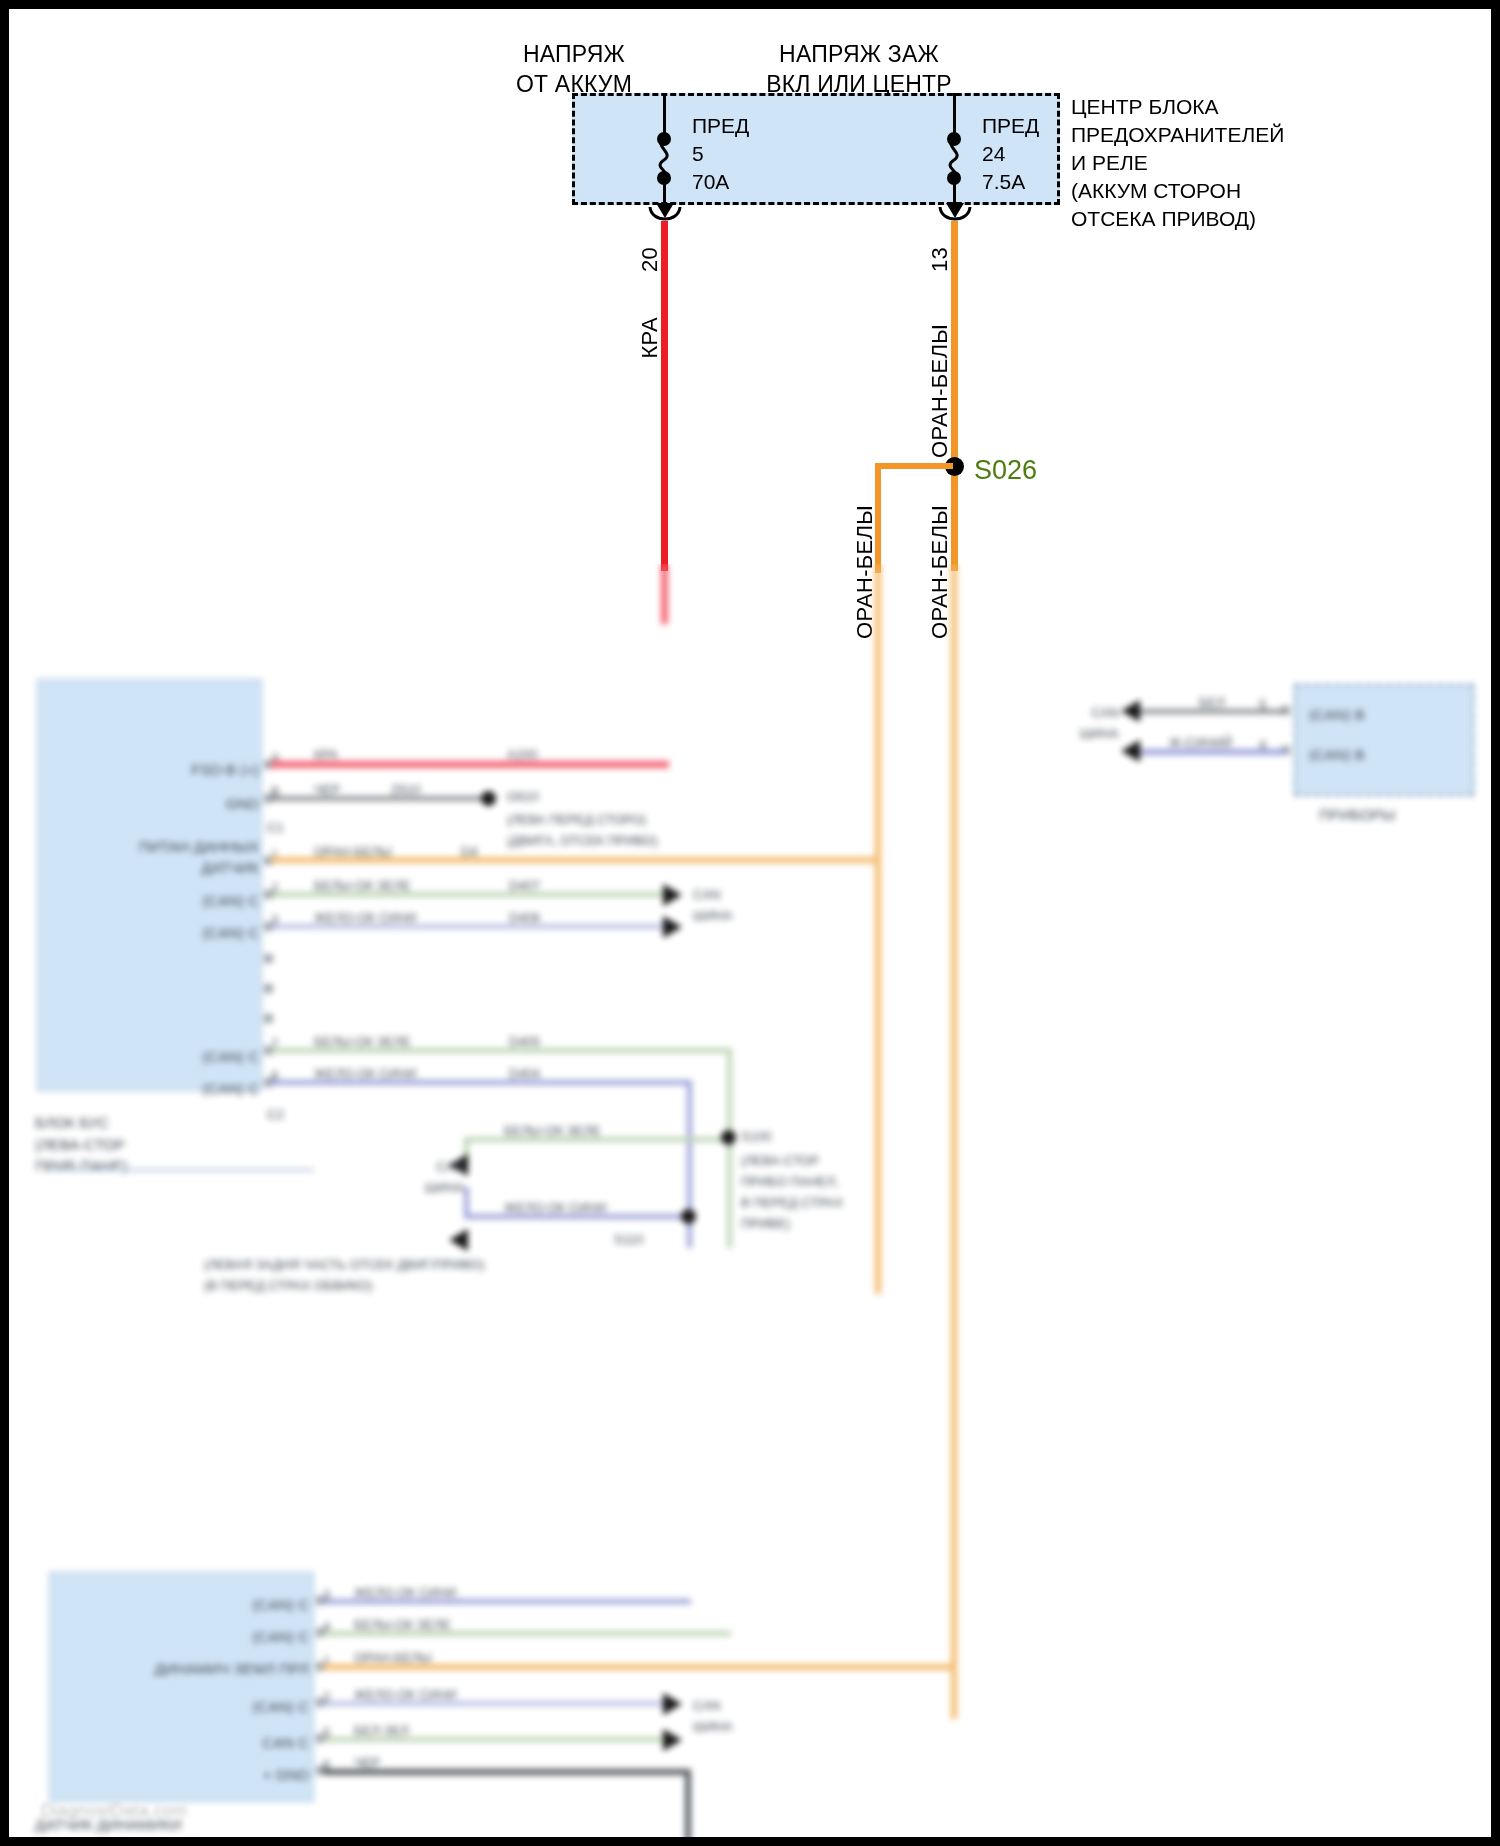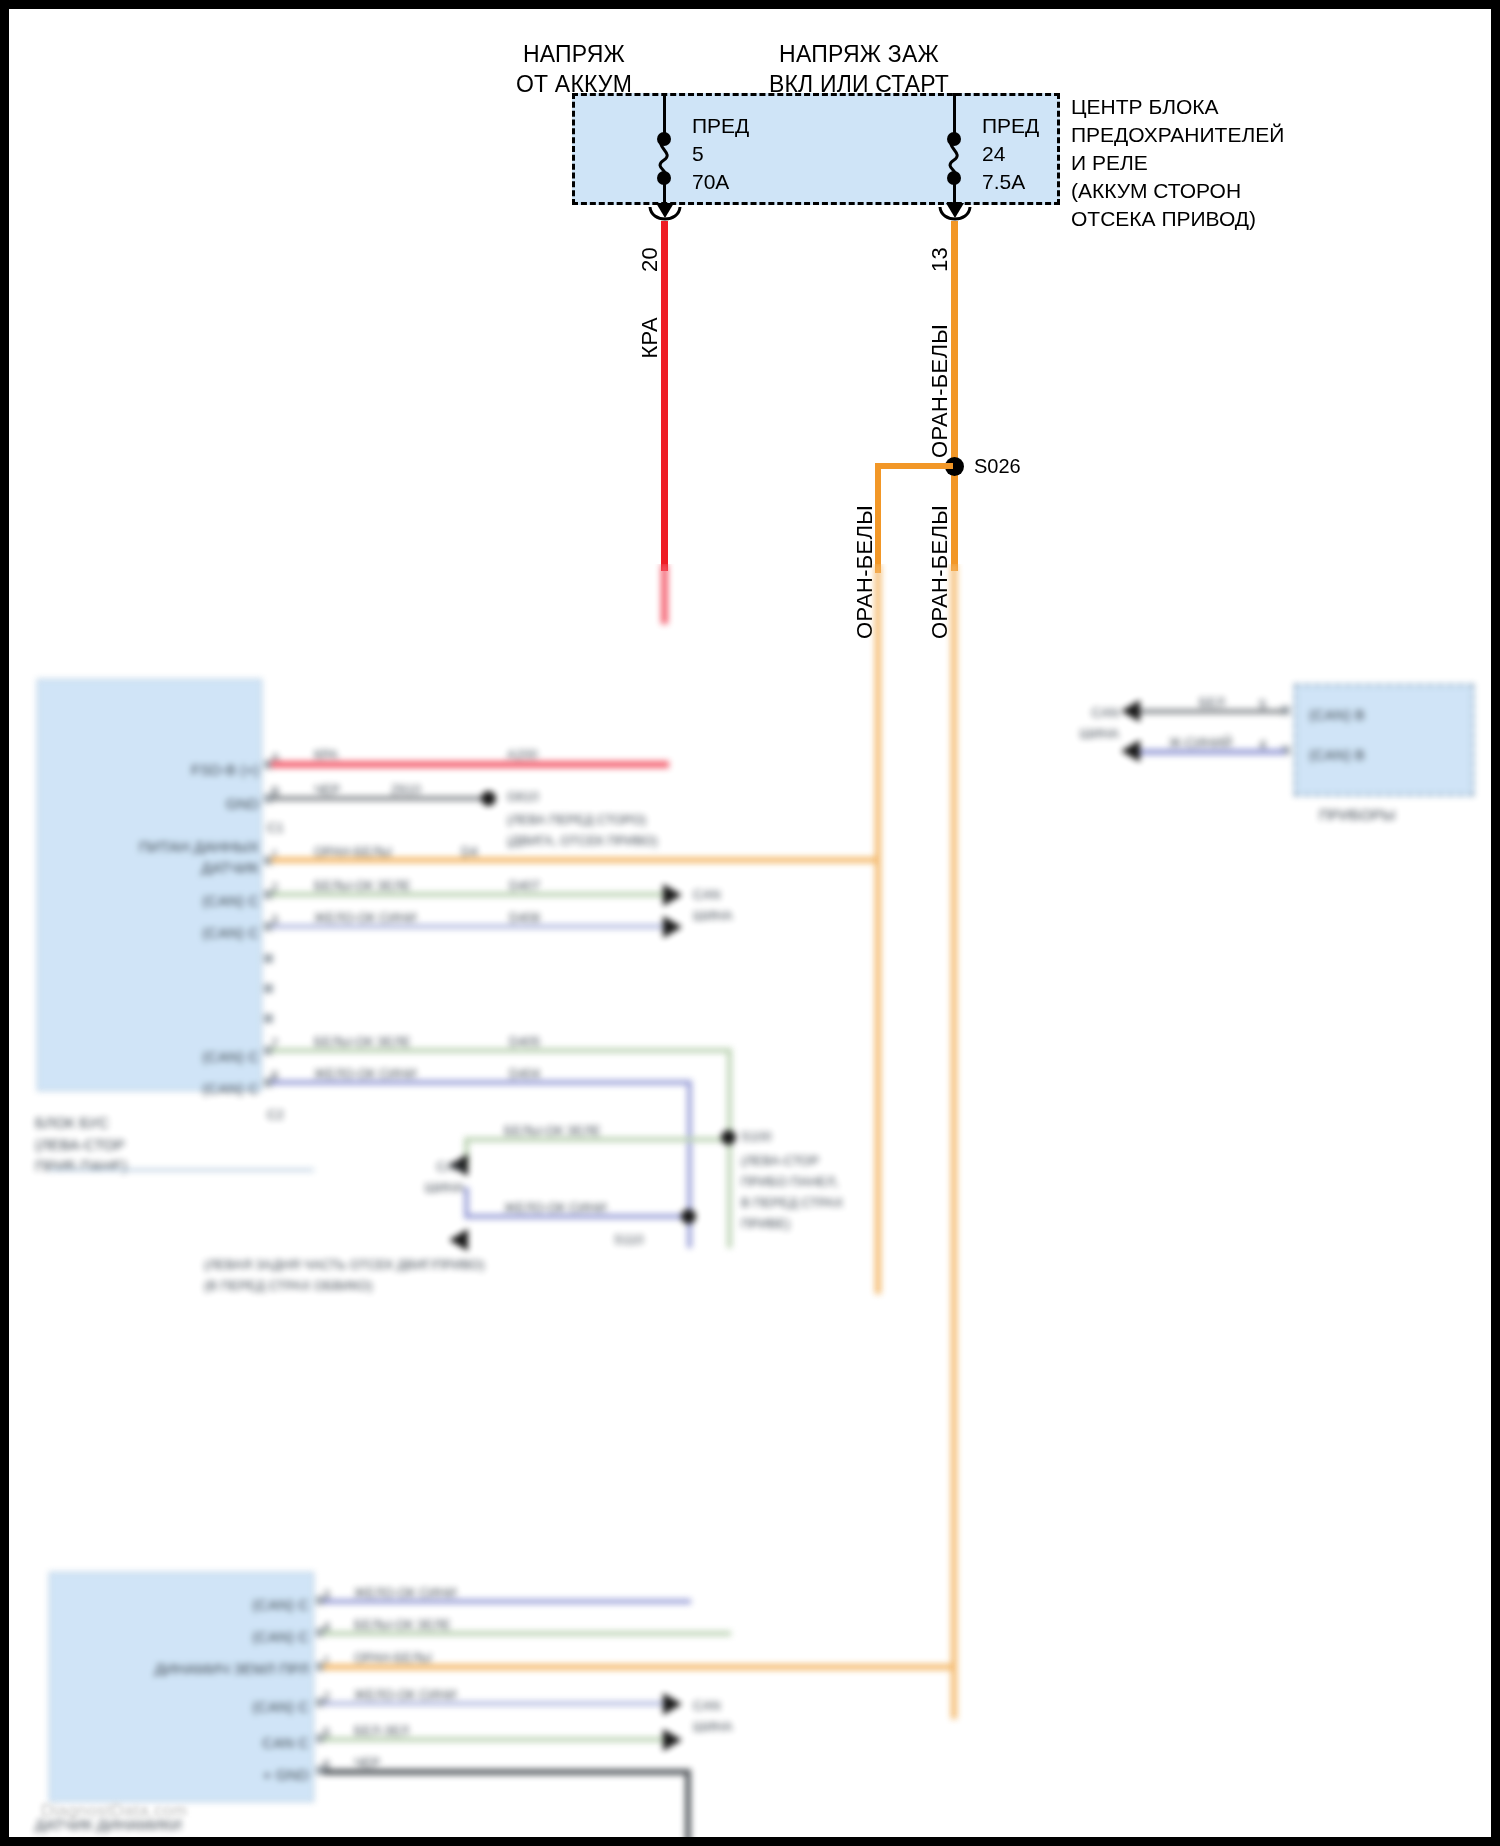--- a/index.html
+++ b/index.html
@@ -54,21 +54,21 @@
     font-size:22px;color:#000;
     writing-mode:vertical-rl;
     transform:rotate(180deg);
     white-space:nowrap;
     letter-spacing:.3px;
   }
 
   .splice-dot{
     width:19px;height:19px;background:#000;border-radius:50%;
   }
-  .splice-label{font-size:20px;color:#000000;}
+  .splice-label{font-size:27px;color:#4d7c0f;}
 
   
   #blurred{
     left:0px;top:555px;width:1482px;height:1274px;
     overflow:hidden;
   }
   #blurwrap{
     position:absolute;left:0;top:0;width:1482px;height:1274px;
     filter:blur(3.1px);
     opacity:.97;
@@ -115,21 +115,21 @@
 </style>
 </head>
 <body>
 
 <div id="page">
 
   <div class="abs hdr-label" style="left:450px;top:30px;width:230px;">НАПРЯЖ
 ОТ АККУМ</div>
 
   <div class="abs hdr-label" style="left:700px;top:30px;width:300px;">НАПРЯЖ ЗАЖ
-ВКЛ ИЛИ СТАРТ</div>
+ВКЛ ИЛИ ЦЕНТР</div>
 
   <div class="abs" id="fusebox"></div>
 
   <div class="abs" id="fusebox-title">ЦЕНТР БЛОКА
 ПРЕДОХРАНИТЕЛЕЙ
 И РЕЛЕ
 (АККУМ СТОРОН
 ОТСЕКА ПРИВОД)</div>
 
   <div class="abs lead" style="left:654px;top:84px;height:45px;"></div>

